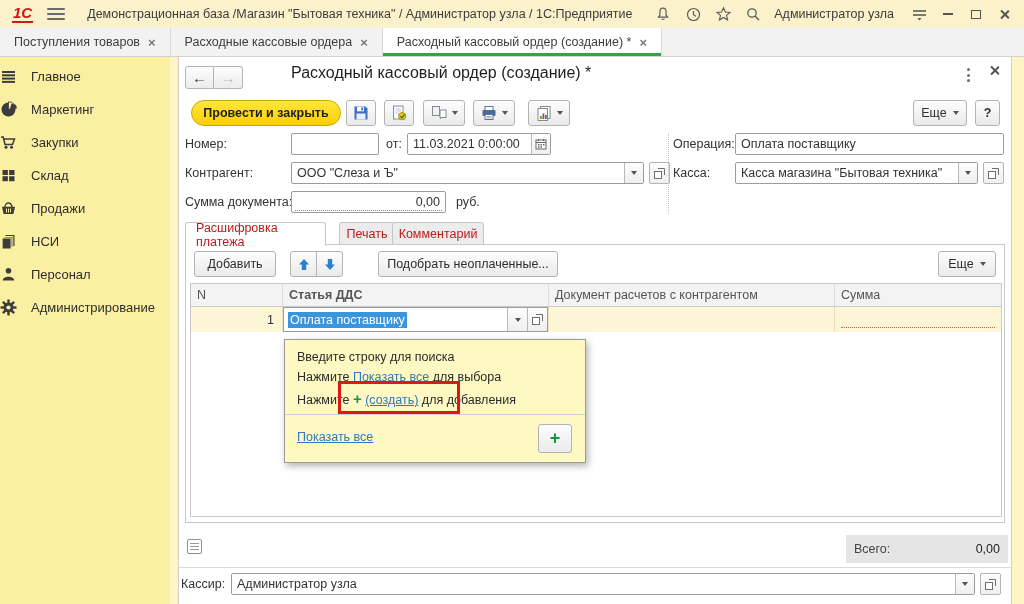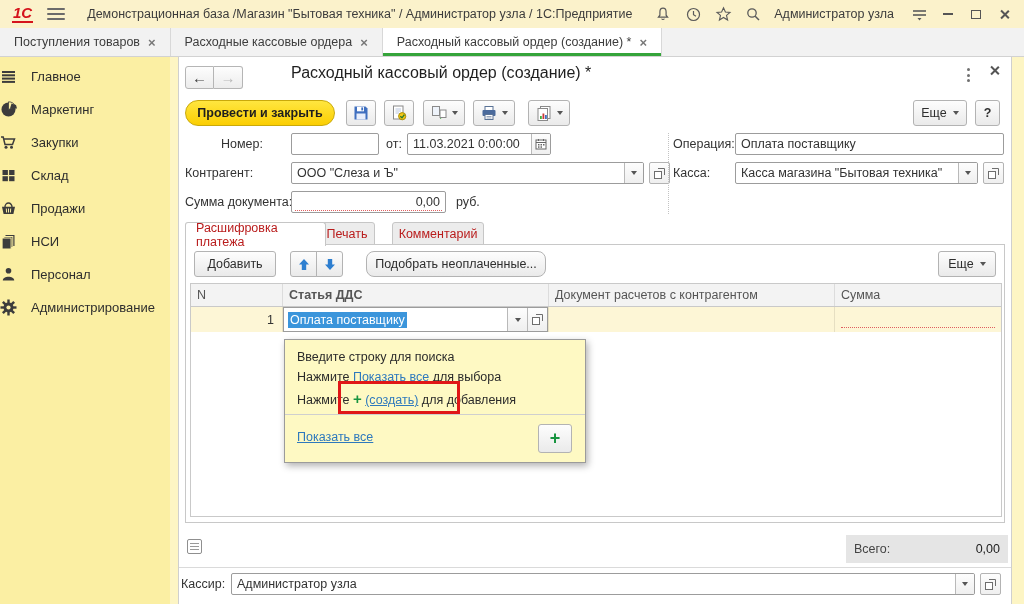--- a/index.html
+++ b/index.html
@@ -46,21 +46,21 @@
   .nav-btn { width:29px; height:23px; border:1px solid #b5b5b5; background:linear-gradient(#fdfdfd,#ececec); display:flex; align-items:center; justify-content:center; cursor:pointer; font-size:15px; }
   .nav-btn.back { border-radius:3px 0 0 3px; color:#3d3d3d; }
   .nav-btn.fwd { border-radius:0 3px 3px 0; border-left:none; color:#b8b8b8; }
   .form-title { position:absolute; left:112px; top:7px; font-size:16px; color:#1f1f1f; white-space:nowrap; }
   .kebab { position:absolute; left:782px; top:10px; width:14px; height:16px; display:flex; flex-direction:column; align-items:center; justify-content:space-between; cursor:pointer; padding:1px 0; }
   .kebab div { width:3px; height:3px; background:#707070; border-radius:50%; }
   .form-close { position:absolute; left:810px; top:8px; cursor:pointer; }
 
   
   .btn { border:1px solid #b3b3b3; border-radius:3px; background:linear-gradient(#fdfdfd,#eaeaea); display:flex; align-items:center; justify-content:center; cursor:pointer; color:#2e2e2e; }
-  .btn-yellow { position:absolute; left:6px; top:43px; width:150px; height:26px; background:linear-gradient(#ffe63f,#fbce02); border:1px solid #c9a90a; border-radius:13px; font-weight:bold; display:flex; align-items:center; justify-content:center; cursor:pointer; color:#1e1e1e; }
+  .btn-yellow { position:absolute; left:12px; top:43px; width:150px; height:26px; background:linear-gradient(#ffe63f,#fbce02); border:1px solid #c9a90a; border-radius:13px; font-weight:bold; display:flex; align-items:center; justify-content:center; cursor:pointer; color:#1e1e1e; }
   .ic-btn { position:absolute; top:43px; height:26px; }
   .ic-btn .caret { margin-left:5px; }
   .caret { width:0; height:0; border-left:3.5px solid transparent; border-right:3.5px solid transparent; border-top:4px solid #555; display:inline-block; }
   .more-btn { position:absolute; top:43px; left:734px; width:54px; height:26px; gap:6px; }
   .help-btn { position:absolute; top:43px; left:796px; width:25px; height:26px; font-weight:bold; }
 
   
   .lbl { position:absolute; color:#333; white-space:nowrap; }
   .inp { position:absolute; height:22px; border:1px solid #9c9c9c; border-radius:2px; background:#fff; display:flex; align-items:center; padding:0 5px; white-space:nowrap; overflow:hidden; }
   .combo { position:absolute; height:22px; border:1px solid #9c9c9c; border-radius:2px; background:#fff; display:flex; align-items:stretch; overflow:hidden; }
@@ -333,21 +333,21 @@
           <rect x="9" y="10" width="1.8" height="4" fill="#3f6fbf"></rect>
         </svg>
       <span class="caret"></span>
     </div>
     <div class="btn more-btn">
       <span>Еще</span>
         <span class="caret"></span>
     </div>
     <div class="btn help-btn">?</div>
 
-    <div class="lbl" style="left:6px; top:80px;margin-left:36px;">Номер:</div>
+    <div class="lbl" style="left:6px; top:80px;">Номер:</div>
     <div class="inp" style="left:112px; top:76px; width:88px;"></div>
     <div class="lbl" style="left:207px; top:80px;">от:</div>
     <div class="combo" style="left:228px; top:76px; width:144px;">
       <div class="val">11.03.2021 0:00:00</div>
       <div class="seg">
         <svg width="12" height="12" viewBox="0 0 12 12">
             <rect x="1" y="2" width="10" height="9" fill="#fff" stroke="#666"></rect>
             <line x1="1" y1="4.5" x2="11" y2="4.5" stroke="#666"></line>
             <line x1="3.5" y1="1" x2="3.5" y2="3" stroke="#666"></line>
             <line x1="8.5" y1="1" x2="8.5" y2="3" stroke="#666"></line>
@@ -391,36 +391,36 @@
         </svg>
     </div>
 
     <div class="lbl" style="left:6px; top:138px;">Сумма документа:</div>
     <div class="inp req" style="left:112px; top:134px; width:155px; justify-content:flex-end;">0,00</div>
     <div class="lbl" style="left:277px; top:138px;">руб.</div>
 
     <div class="vsep"></div>
 
     <div class="subtab active" style="left:6px; width:141px;">Расшифровка платежа</div>
-    <div class="subtab" style="left:140px; width:56px;">Печать</div>
+    <div class="subtab" style="left:160px; width:56px;">Печать</div>
     <div class="subtab" style="left:213px; width:92px;">Комментарий</div>
 
     <div class="content-box">
       <div class="btn tb2-btn" style="left:8px; width:82px;">Добавить</div>
       <div class="btn tb2-btn" style="left:104px; width:27px; border-radius:3px 0 0 3px;">
         <svg width="12" height="13" viewBox="0 0 12 13">
             <path d="M6 1 L11 6.5 H8.2 V12 H3.8 V6.5 H1 Z" fill="#2e7fd0"></path>
           </svg>
       </div>
       <div class="btn tb2-btn" style="left:130px; width:27px; border-radius:0 3px 3px 0;">
         <svg width="12" height="13" viewBox="0 0 12 13">
             <path d="M6 12 L1 6.5 H3.8 V1 H8.2 V6.5 H11 Z" fill="#2e7fd0"></path>
           </svg>
       </div>
-      <div class="btn tb2-btn" style="left:180px; width:180px;border-radius:8px;">Подобрать неоплаченные...</div>
+      <div class="btn tb2-btn" style="left:192px; width:180px;">Подобрать неоплаченные...</div>
       <div class="btn tb2-btn" style="left:752px; width:58px; gap:6px;">
         <span>Еще</span>
           <span class="caret"></span>
       </div>
 
       <div class="grid">
         <div class="ghead">
           <div class="gh" style="width:92px;">N</div>
           <div class="gh" style="width:266px;font-weight:bold;">Статья ДДС</div>
           <div class="gh" style="width:286px;">Документ расчетов с контрагентом</div>

